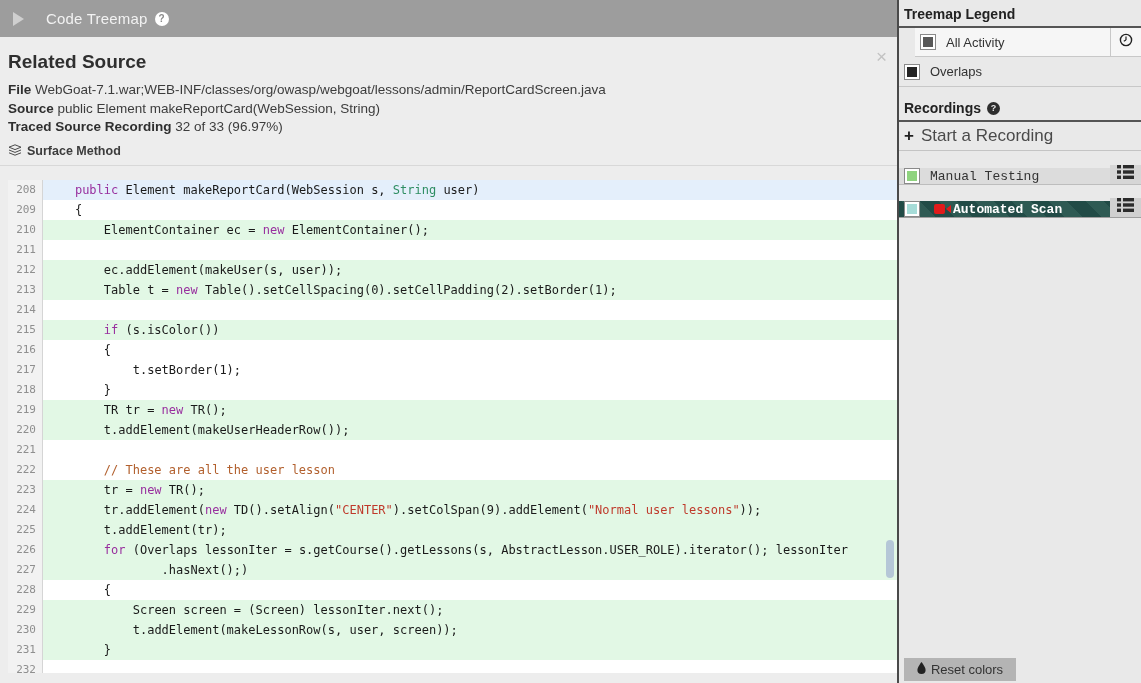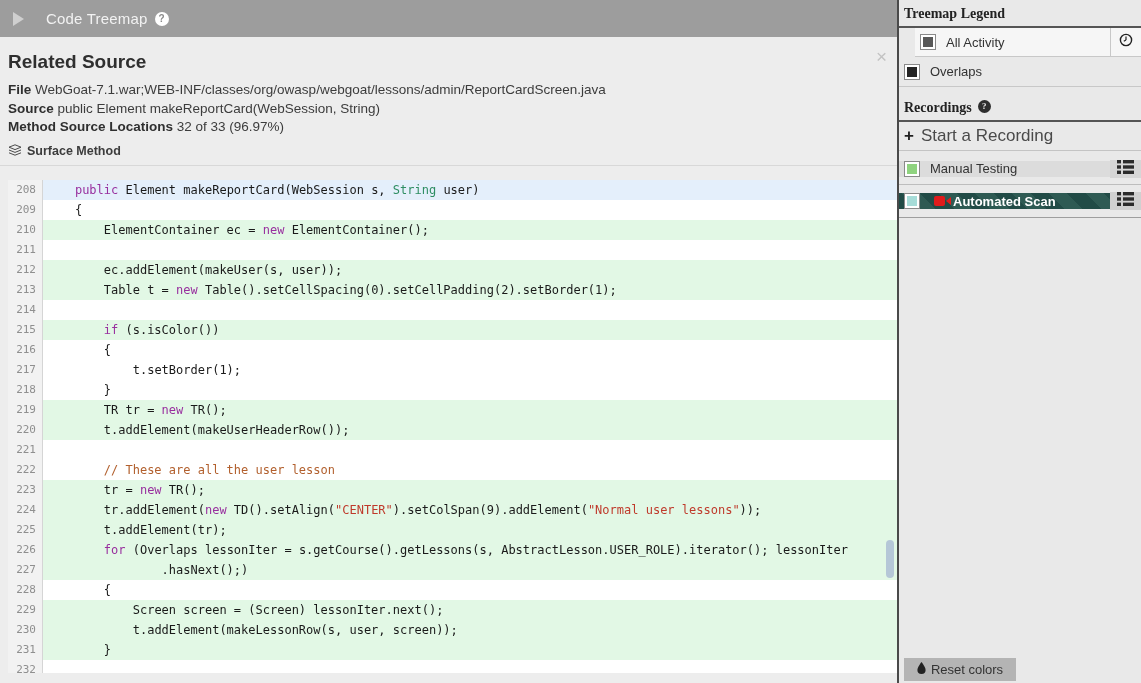--- a/index.html
+++ b/index.html
@@ -62,23 +62,23 @@
     position:absolute; right:4px; top:360px; width:8px; height:38px;
     background:#b5c7d7; border-radius:4px; cursor:pointer;
   }
 
   
   .sidebar {
     position:absolute; top:0; left:897px; width:244px; height:683px;
     background:#e9e9e9; border-left:2px solid #4a4a4a;
   }
   .sb-heading {
-    display:flex; gap:6px;
+    display:flex; align-items:center; gap:6px;
     font-size:14px; font-weight:bold; color:#222;
-    padding:6px 4px 4px 5px; border-bottom:2px solid #555;font-family:Liberation Serif, serif;
+    padding:6px 4px 4px 5px; border-bottom:2px solid #555;
   }
   .help-badge-dark {
     width:13px; height:13px; border-radius:50%; background:#2e2e2e;
     color:#e9e9e9; font-size:9px; font-weight:bold; line-height:13px;
     text-align:center; cursor:pointer;
   }
   .legend-row {
     display:flex; align-items:center; height:29px;
     border-bottom:1px solid #c8c8c8; cursor:pointer;
   }
@@ -90,21 +90,21 @@
   .legend-label { font-size:13px; color:#333; flex:1; }
   .clock-cell {
     flex:none; width:31px; height:100%; border-left:1px solid #c8c8c8;
     display:flex; align-items:center; justify-content:center; cursor:pointer;
   }
   .start-row {
     display:flex; align-items:center; height:29px; padding-left:5px;
     font-size:17px; color:#4a4a4a; border-bottom:1px solid #c4c4c4; cursor:pointer;
   }
   .plus-ic { font-weight:bold; color:#1f1f1f; font-size:17px; margin-right:7px; }
-  .rec-row { display:flex; align-items:center; height:32px; border-bottom:1px solid #bdbdbd; cursor:pointer; }
+  .rec-row { display:flex; align-items:flex-end; height:32px; border-bottom:1px solid #bdbdbd; cursor:pointer;font-family:Liberation Mono, monospace; }
   .rec-main { flex:1; display:flex; align-items:center; background:#dcdcdc; }
   .rec-main .legend-label { font-size:13px; }
   .rec-iconzone { flex:none; width:31px; display:flex; align-items:center; justify-content:center; background:#d6d6d6; }
   .rec-row.selected { height:33px; border-bottom:1px solid #9e9e9e; }
   .rec-row.selected .rec-main {
     background: repeating-linear-gradient(45deg, #214b46 0 13px, #2e5a53 13px 26px);
   }
   .rec-row.selected .legend-label { color:#fff; font-weight:bold; flex:0 1 auto; }
   .rec-row.selected .rec-iconzone { background:#d0d0d0; }
   .cam-ic { margin:0 2px 0 4px; display:flex; }
@@ -137,21 +137,21 @@
   <div class="panel-title">Related Source</div>
   <div class="meta">
     <b>File</b>
     <span>WebGoat-7.1.war;WEB-INF/classes/org/owasp/webgoat/lessons/admin/ReportCardScreen.java</span>
   </div>
   <div class="meta" style="margin-top:0">
     <b>Source</b>
     <span>public Element makeReportCard(WebSession, String)</span>
   </div>
   <div class="meta" style="margin-top:0">
-    <b>Method Source Locations</b>
+    <b>Traced Source Recording</b>
     <span>32 of 33 (96.97%)</span>
   </div>
   <div class="surface-row">
     <span>
       <svg width="14" height="12" viewBox="0 0 14 12">
         <g fill="none" stroke="#4a4a4a" stroke-width="1">
           <polygon points="1,3.2 7,0.8 13,3.2 7,5.6"></polygon>
           <polyline points="1,6 7,8.4 13,6"></polyline>
           <polyline points="1,8.8 7,11.2 13,8.8"></polyline>
         </g>

